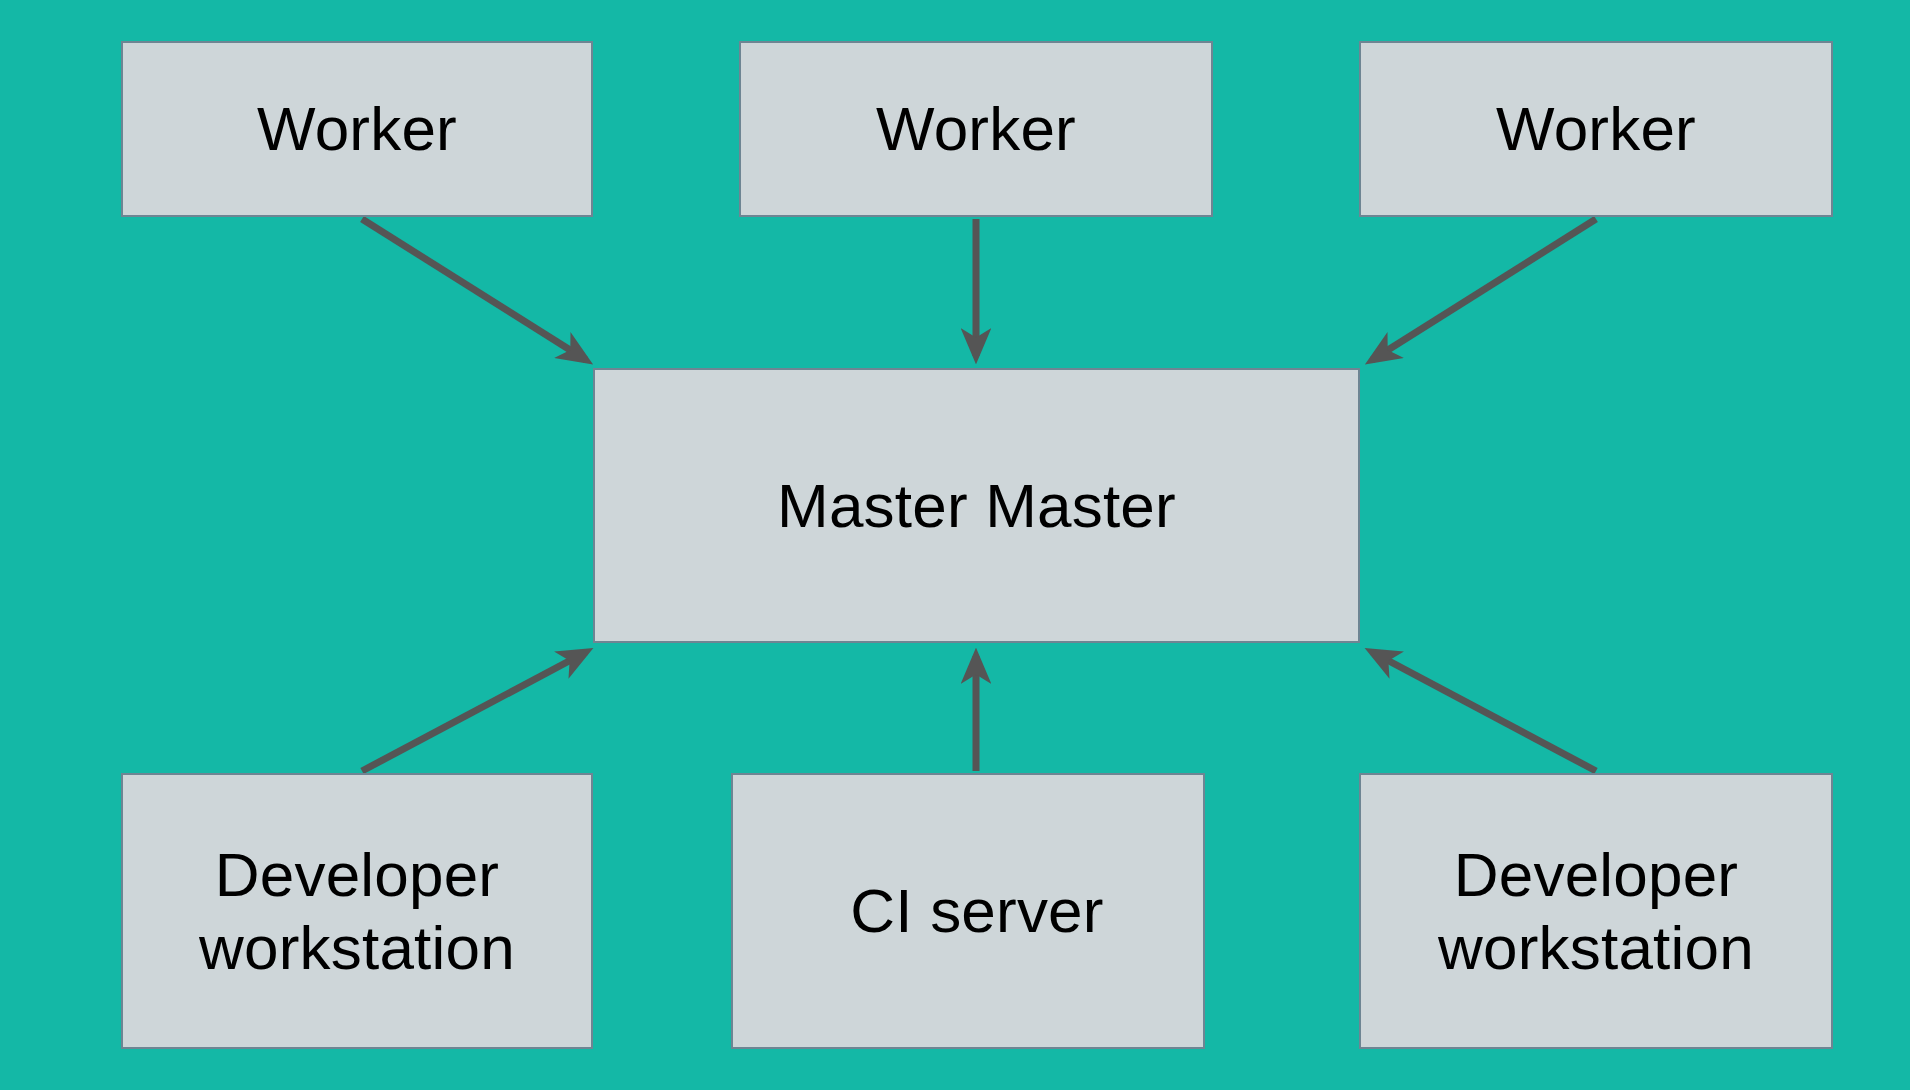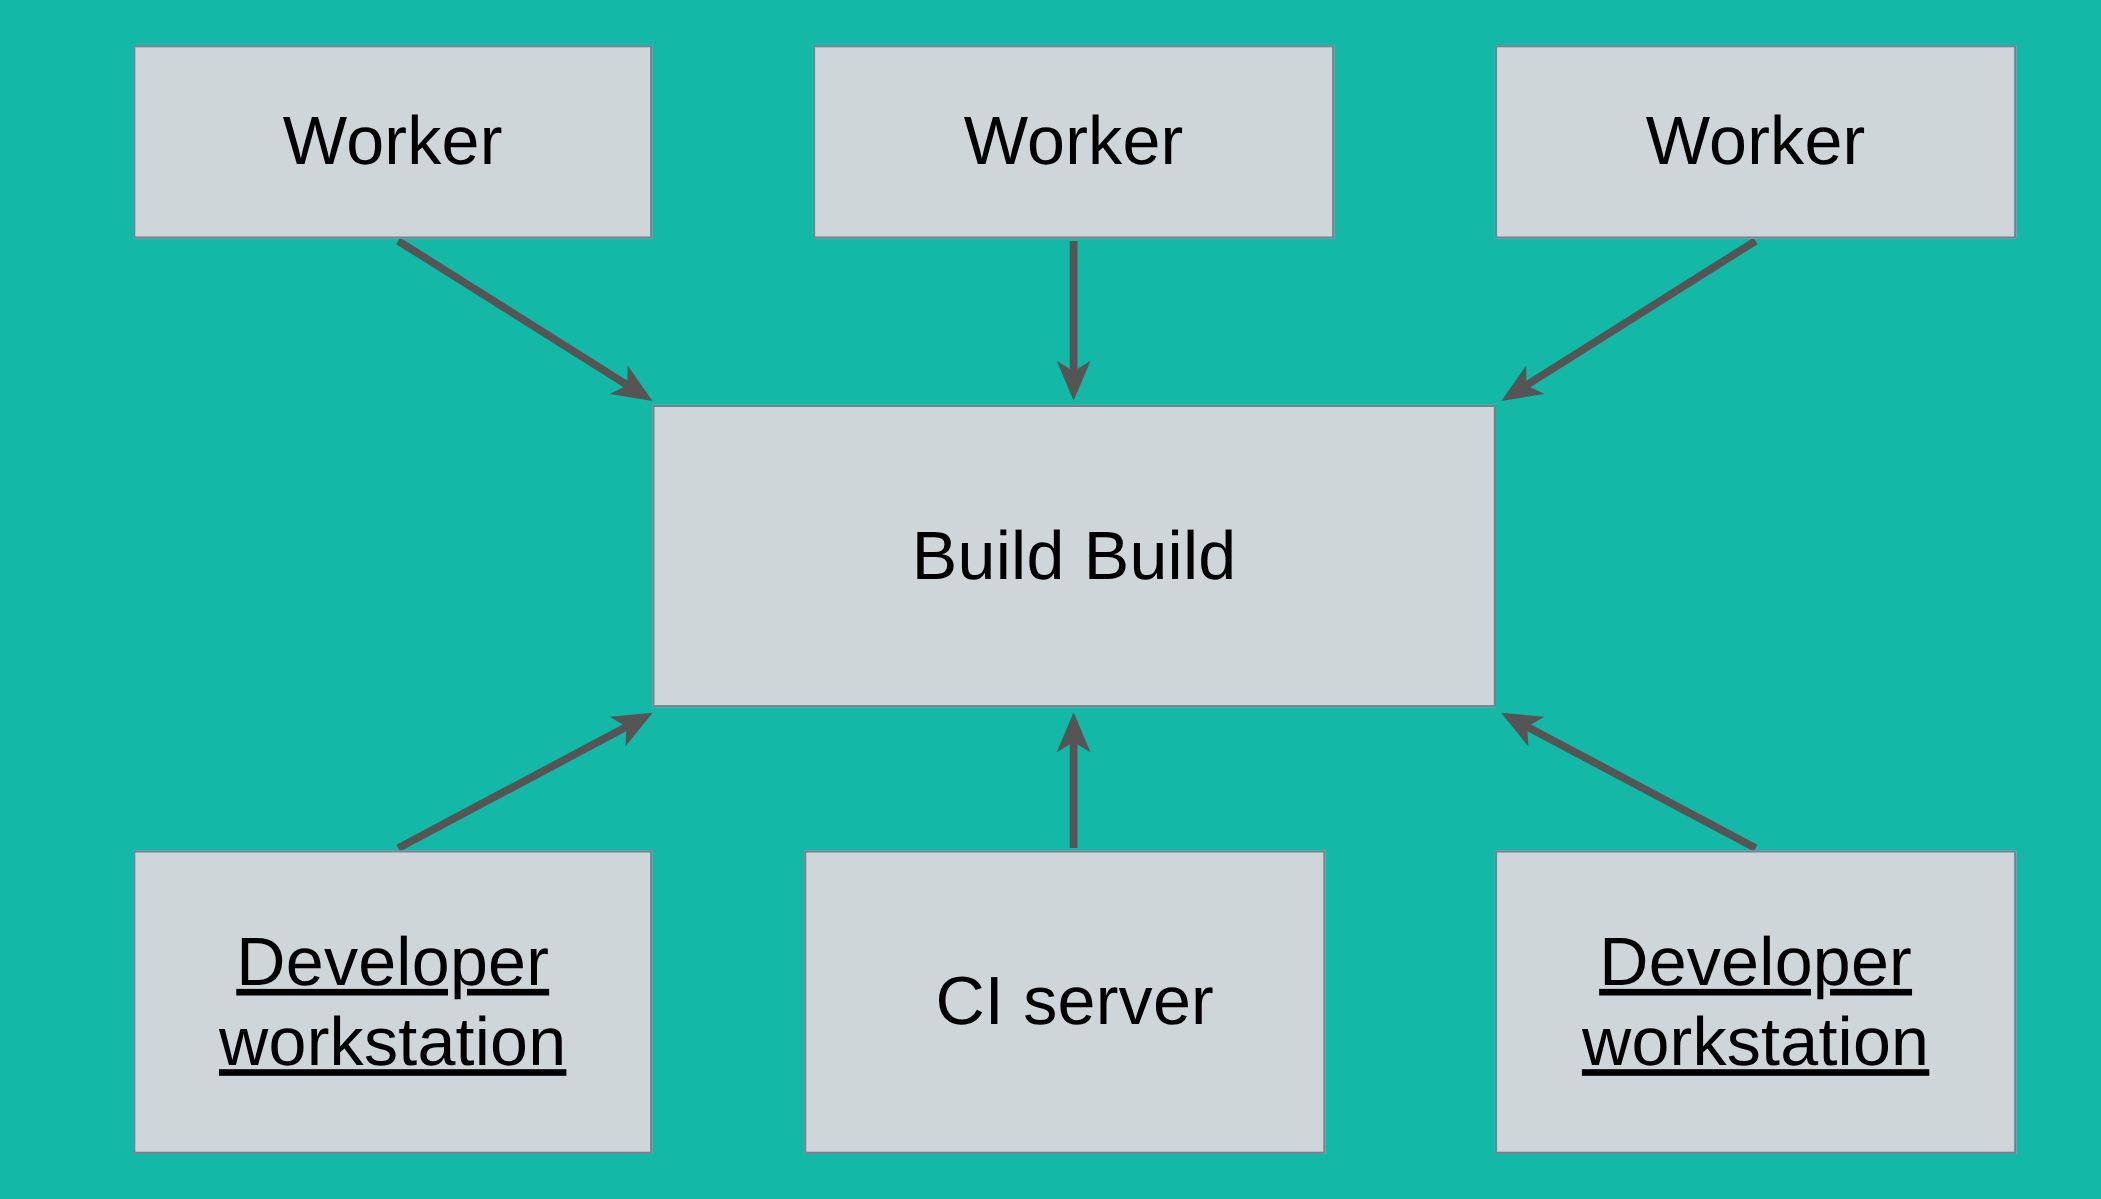--- a/index.html
+++ b/index.html
@@ -41,21 +41,21 @@
   .node-label {
     color: #000000;
     font-weight: 400;
     line-height: 1.18;
     white-space: pre-line;
     letter-spacing: 0.2px;
   }
   .node-worker .node-label { font-size: 62px; }
   .node-master .node-label { font-size: 62px; }
   .node-ci     .node-label { font-size: 62px; }
-  .node-dev    .node-label { font-size: 62px; text-decoration: underline; }
+  .node-dev    .node-label { font-size: 62px; }
 </style>
 </head>
 <body>
 
 <div id="diagram-root" style="width: 1910px; height: 1090px; background: #14b8a6;">
 
   <svg id="edge-layer" viewBox="0 0 1910 1090" width="1910" height="1090" xmlns="http://www.w3.org/2000/svg">
     <defs>
       <marker id="arrowhead" markerWidth="5.2" markerHeight="4.4" refX="4.0" refY="2.2" orient="auto" markerUnits="strokeWidth">
         <path d="M 0,0 L 5.2,2.2 L 0,4.4 L 1.35,2.2 Z" fill="#555555"></path>
@@ -93,21 +93,21 @@
 
   <div class="node node-worker" id="node-worker-2" style="left: 739px; top: 41px; width: 474px; height: 176px; background: rgb(206, 214, 217); border-color: rgb(110, 133, 147); border-width: 2px;">
     <span class="node-label">Worker</span>
   </div>
 
   <div class="node node-worker" id="node-worker-3" style="left: 1359px; top: 41px; width: 474px; height: 176px; background: rgb(206, 214, 217); border-color: rgb(110, 133, 147); border-width: 2px;">
     <span class="node-label">Worker</span>
   </div>
 
   <div class="node node-master" id="node-build-master" style="left: 593px; top: 368px; width: 767px; height: 275px; background: rgb(206, 214, 217); border-color: rgb(110, 133, 147); border-width: 2px;">
-    <span class="node-label">Build Build</span>
+    <span class="node-label">Master Master</span>
   </div>
 
   <div class="node node-dev" id="node-developer-workstation-left" style="left: 121px; top: 773px; width: 472px; height: 276px; background: rgb(206, 214, 217); border-color: rgb(110, 133, 147); border-width: 2px;">
     <span class="node-label">Developer
 workstation</span>
   </div>
 
   <div class="node node-ci" id="node-ci-server" style="left: 731px; top: 773px; width: 474px; height: 276px; background: rgb(206, 214, 217); border-color: rgb(110, 133, 147); border-width: 2px; padding-left: 18px;">
     <span class="node-label">CI server</span>
   </div>

